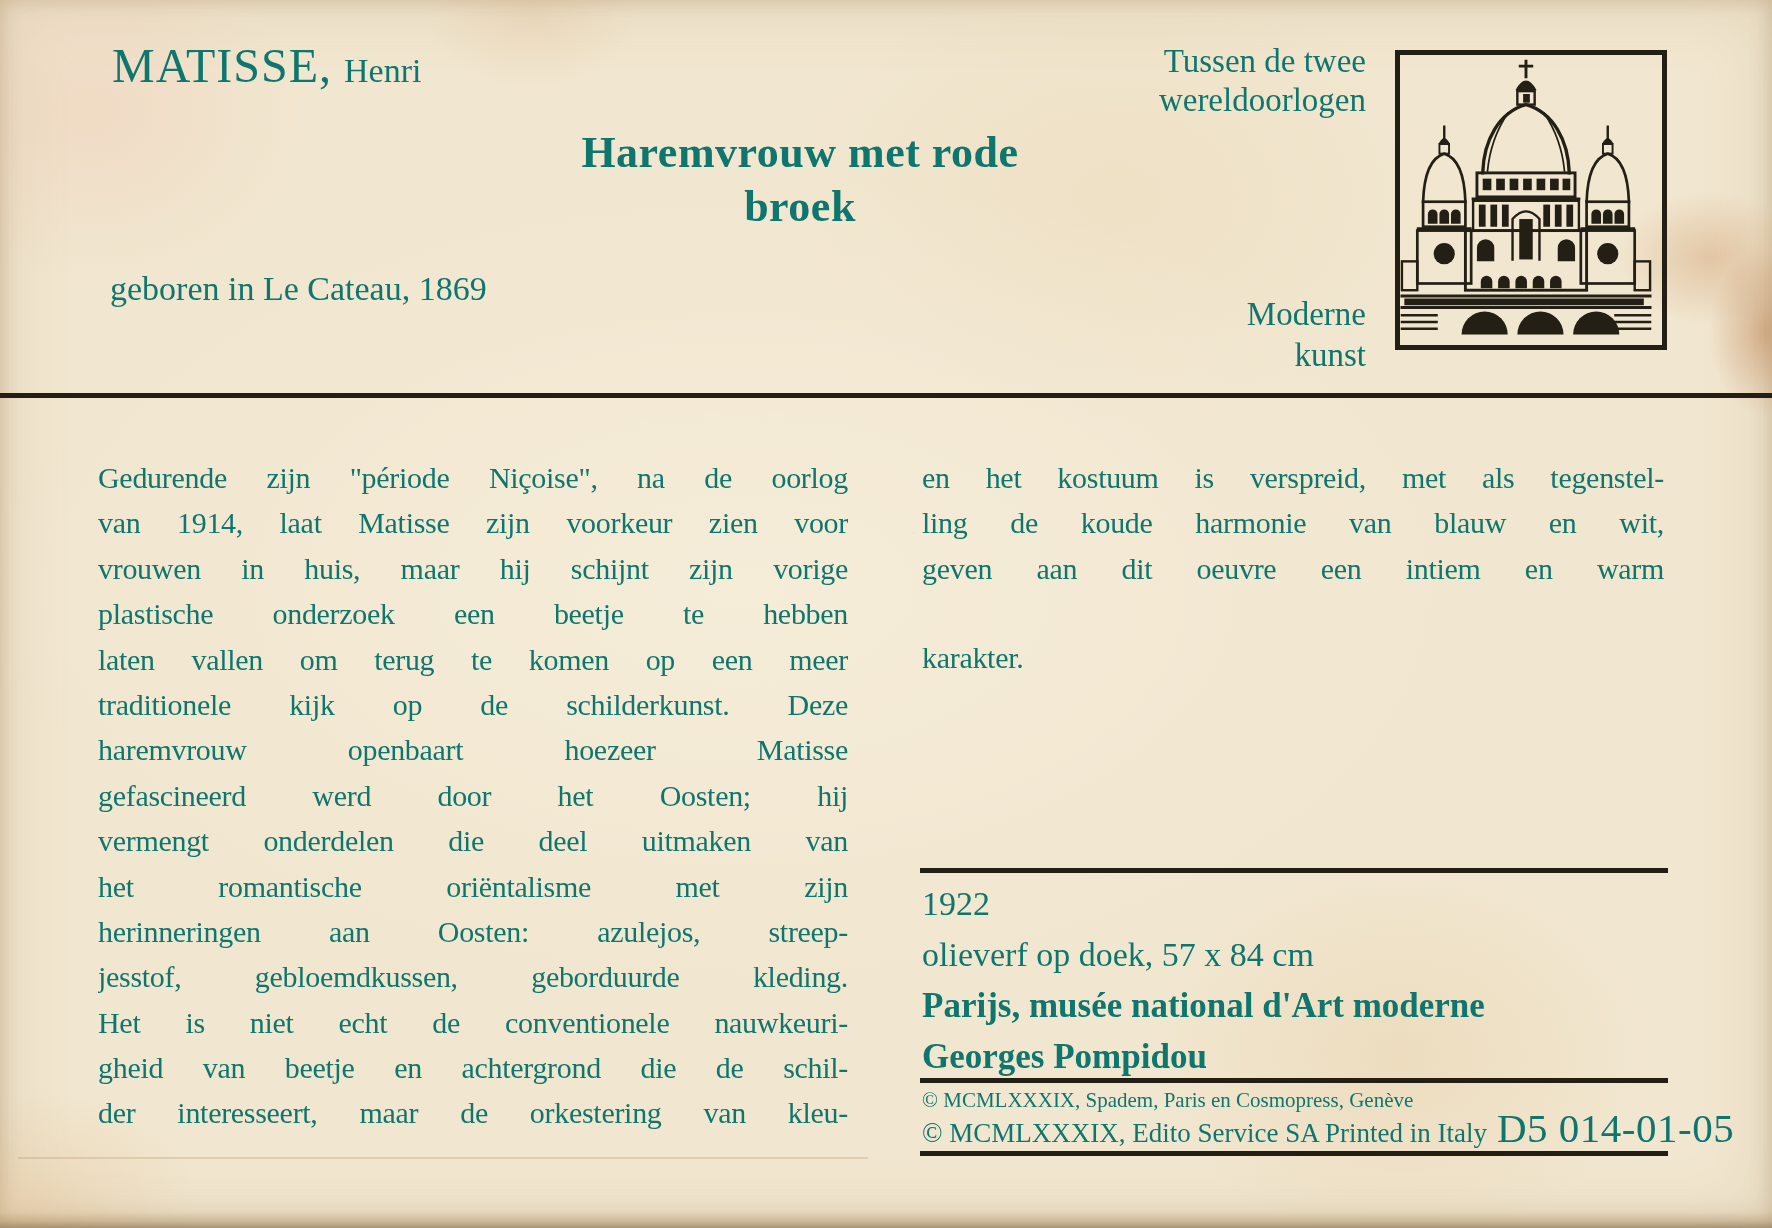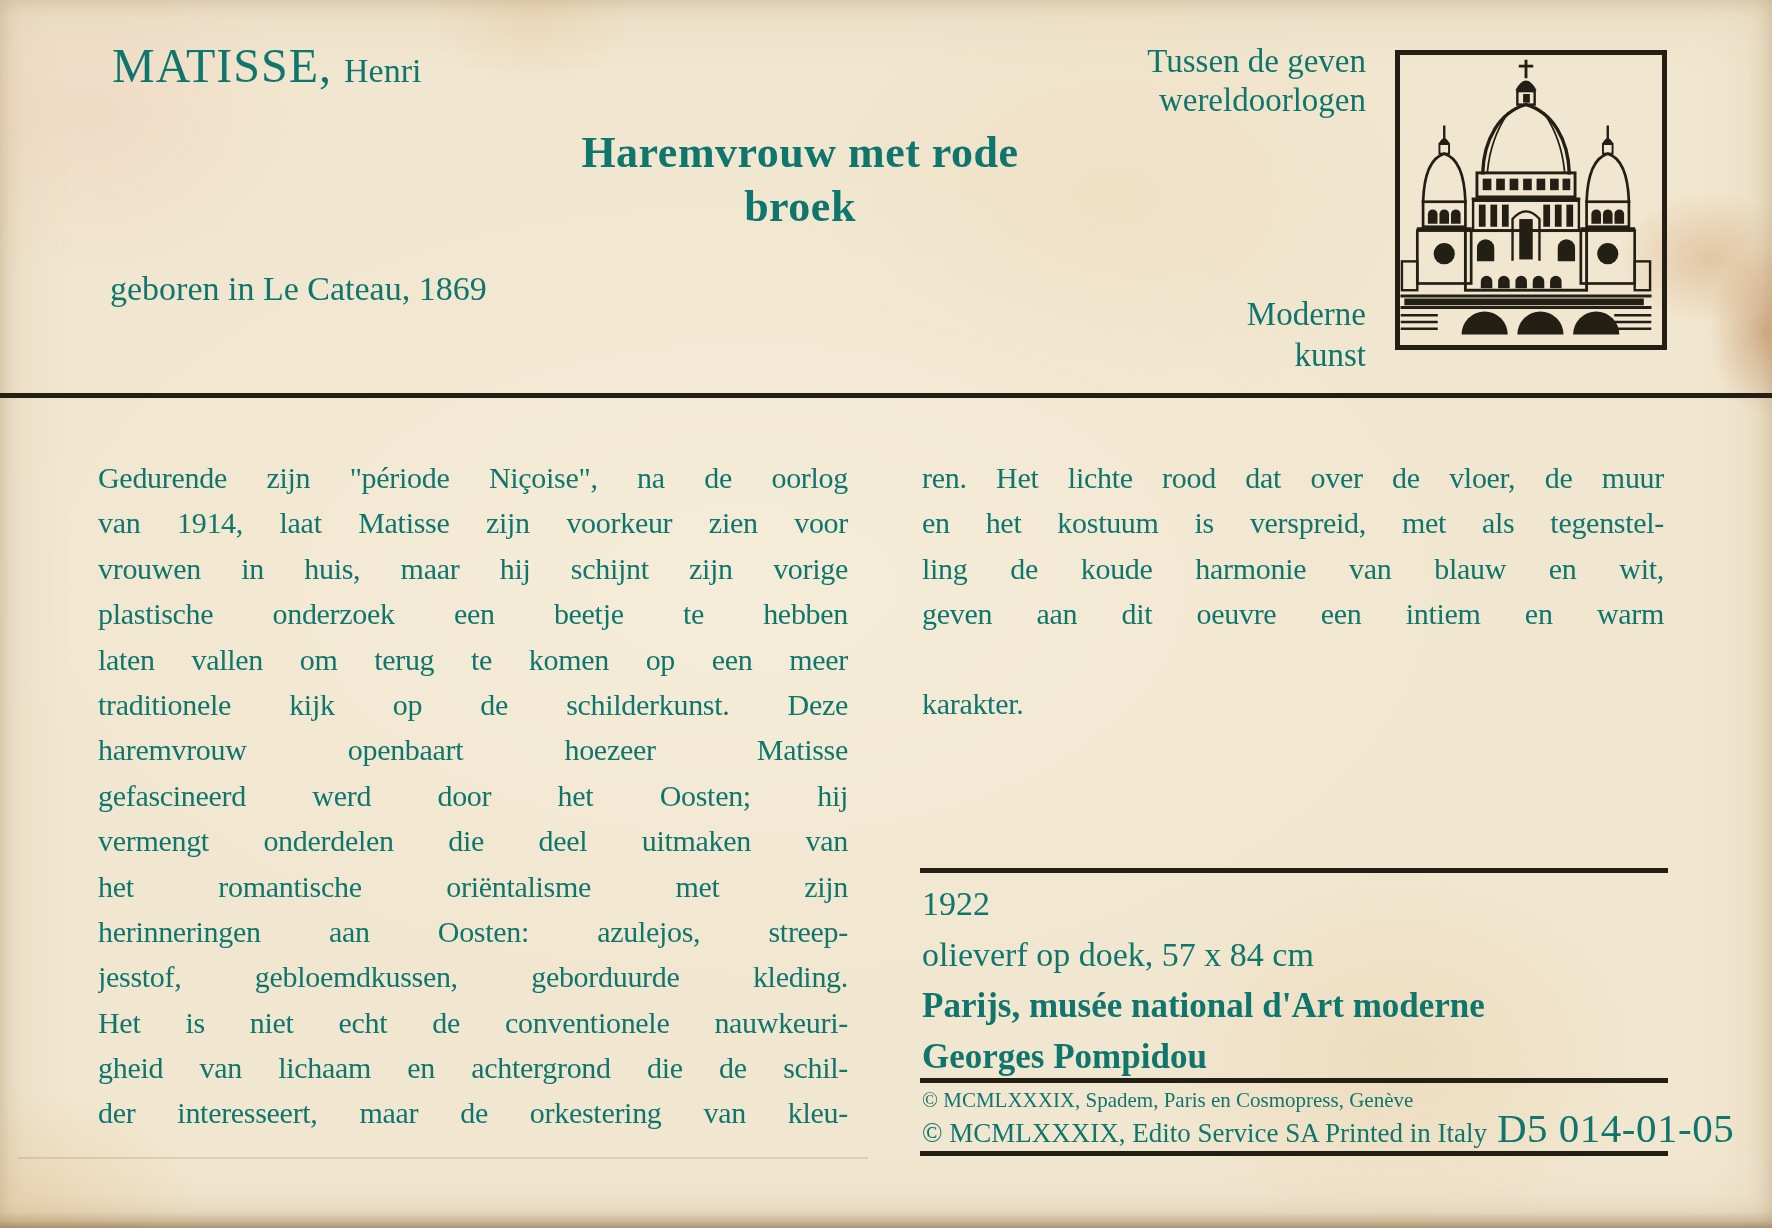--- a/index.html
+++ b/index.html
@@ -102,21 +102,21 @@
   <div class="title">
     <div>Haremvrouw met rode</div>
     <div>broek</div>
   </div>
 
   <div class="vitals">
     <div>geboren in Le Cateau, 1869</div>
   </div>
 
   <div class="period">
-    <div>Tussen de geven</div>
+    <div>Tussen de twee</div>
     <div>wereldoorlogen</div>
   </div>
 
   <div class="category">
     <div>Moderne</div>
     <div>kunst</div>
   </div>
 
   <div class="illus-box">
     <svg width="252" height="280" viewBox="0 0 262 290" xmlns="http://www.w3.org/2000/svg">
@@ -210,26 +210,25 @@
     <div class="bline">plastische onderzoek een beetje te hebben</div>
     <div class="bline">laten vallen om terug te komen op een meer</div>
     <div class="bline">traditionele kijk op de schilderkunst. Deze</div>
     <div class="bline">haremvrouw openbaart hoezeer Matisse</div>
     <div class="bline">gefascineerd werd door het Oosten; hij</div>
     <div class="bline">vermengt onderdelen die deel uitmaken van</div>
     <div class="bline">het romantische oriëntalisme met zijn</div>
     <div class="bline">herinneringen aan Oosten: azulejos, streep-</div>
     <div class="bline">jesstof, gebloemdkussen, geborduurde kleding.</div>
     <div class="bline">Het is niet echt de conventionele nauwkeuri-</div>
-    <div class="bline">gheid van lichaam en achtergrond die de schil-</div>
+    <div class="bline">gheid van beetje en achtergrond die de schil-</div>
     <div class="bline">der interesseert, maar de orkestering van kleu-</div>
   </div>
 
   <div class="col col-right">
-    <div class="bline">ren. Het lichte rood dat over de vloer, de muur</div>
     <div class="bline">en het kostuum is verspreid, met als tegenstel-</div>
     <div class="bline">ling de koude  harmonie van blauw en wit,</div>
     <div class="bline">geven aan dit oeuvre een intiem en warm</div>
     <div class="bline last">karakter.</div>
   </div>
 
   <div class="rule rule-top"></div>
 
   <div class="details">
     <div>1922</div>

